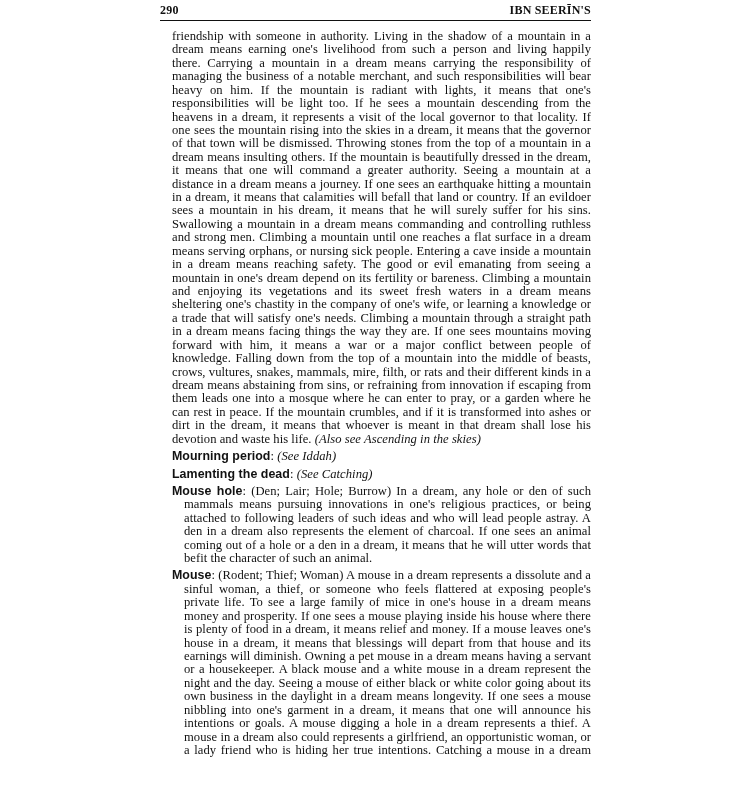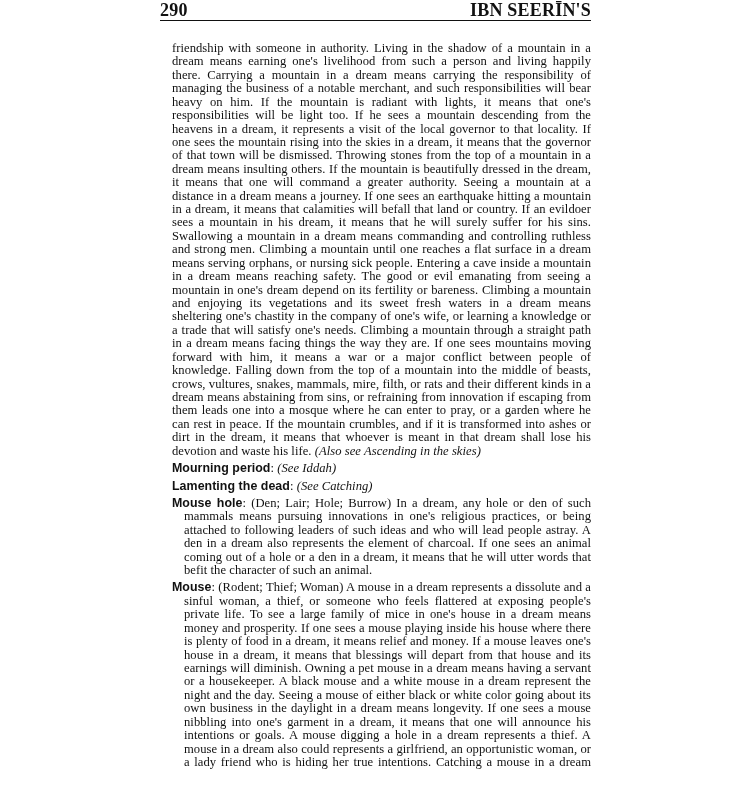--- a/index.html
+++ b/index.html
@@ -5,24 +5,24 @@
   html, body { margin: 0; padding: 0; background: #ffffff; }
   body { width: 750px; height: 789px; position: relative; overflow: hidden; }
   .page {
     position: absolute; left: 160px; top: 2px; width: 431px;
     font-family: "DejaVu Serif", "Liberation Serif", serif;
     color: #111;
   }
   .running-head {
     display: flex; justify-content: space-between; align-items: flex-end;
     font-family: "Liberation Serif", serif; font-weight: bold;
-    font-size: 18px; line-height: 17px; padding-bottom: 1px;
+    font-size: 12px; line-height: 17px; padding-bottom: 1px;
     border-bottom: 1.6px solid #111; letter-spacing: 0.2px;
   }
-  .body { margin-top: 21px; }
+  .body { margin-top: 9px; }
   .para {
     font-family: "Liberation Serif", serif;
     font-size: 12.6px; line-height: 13.42px;
     text-align: justify; text-align-last: left;
     padding-left: 24px; text-indent: -12px;
     letter-spacing: 0.05px;
   }
   .para.cont { padding-left: 12px; text-indent: 0; }
   .para.last-cut { text-align-last: justify; }
   .entry { margin-top: 4px; }

